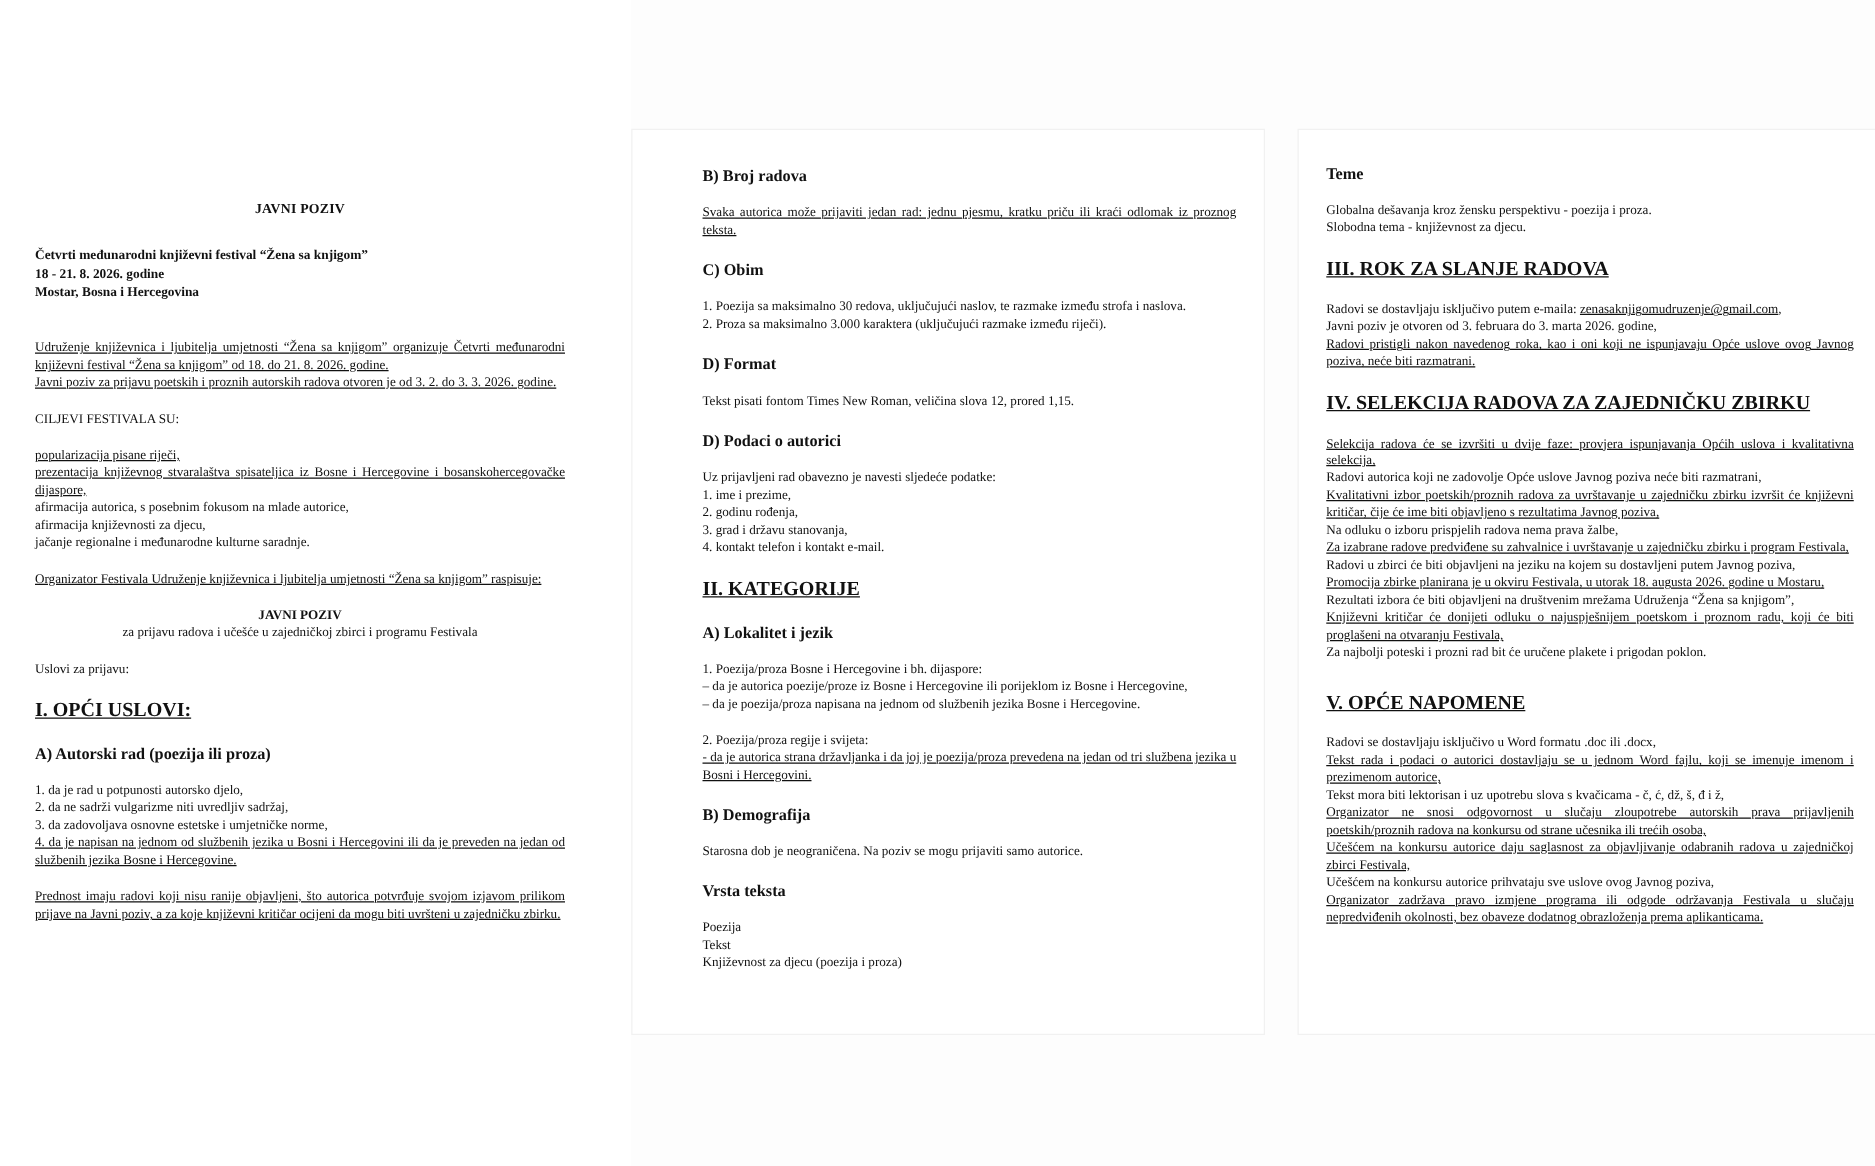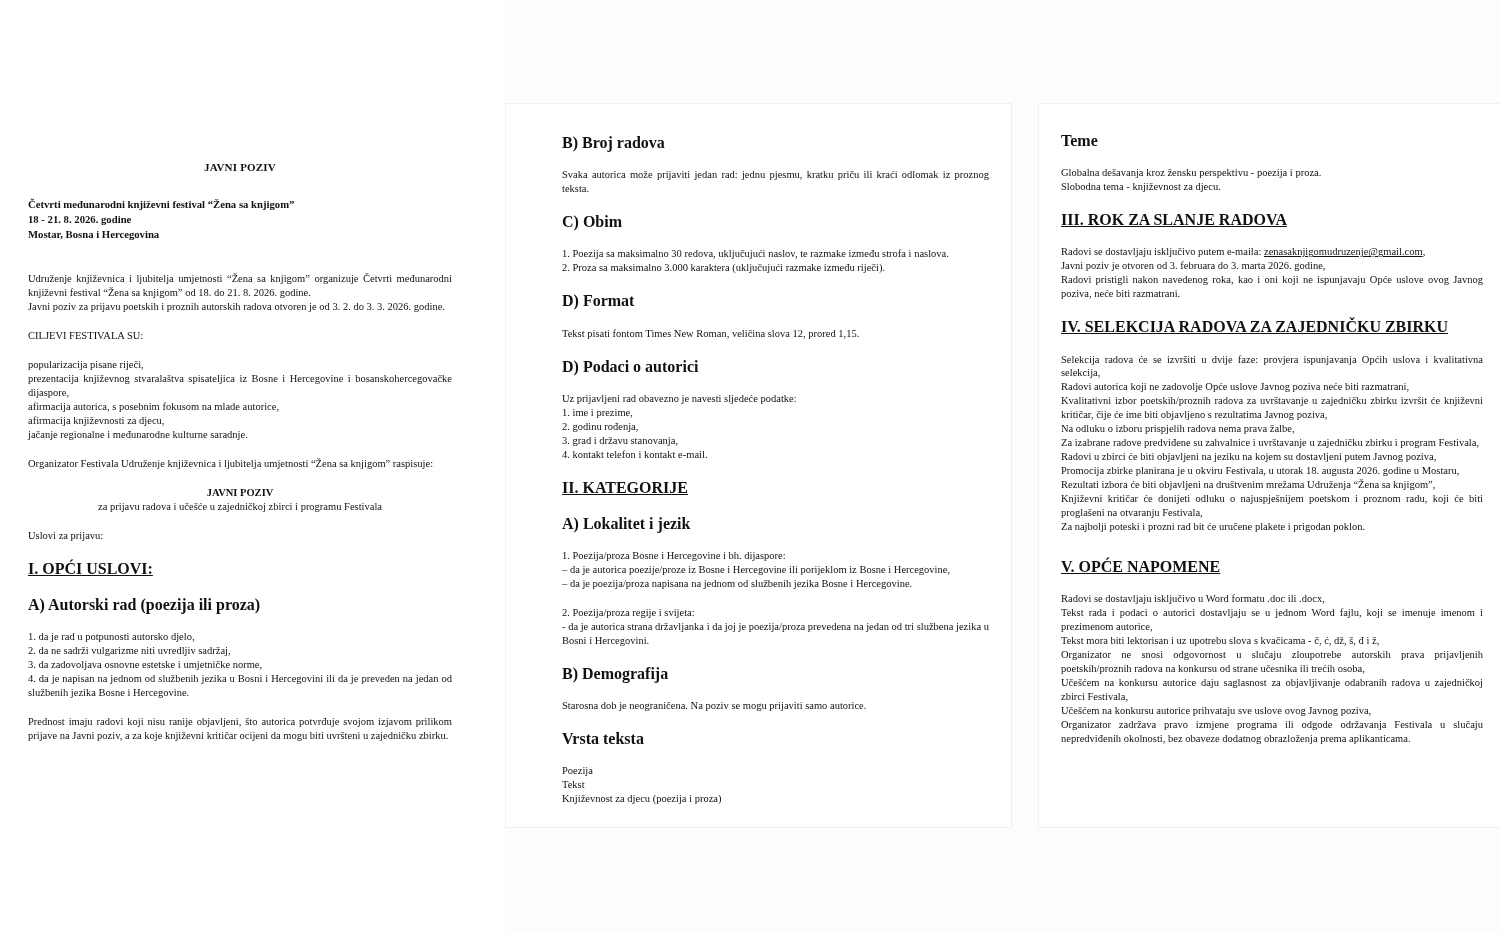--- a/index.html
+++ b/index.html
@@ -50,21 +50,21 @@
     position: absolute;
     font-size: 10.5px;
     line-height: 1.33;
   }
   .p1body { left: 68px; top: 160px; width: 424px; }
   .p2body { left: 56px;  top: 28px;  width: 427px; }
   .p3body { left: 22px;  top: 26px;  width: 422px; }
 
   
   .center  { text-align: center; }
-  .just    { text-align: justify; text-justify: inter-word; }
+  .just    { text-align: justify; text-justify: inter-word; text-decoration: underline; }
   .b       { font-weight: bold; }
 
   p.block {
     margin: 0 0 0 0;
     padding: 0;
   }
   .gap-md { height: 15px; }
   .gap-lg { height: 22px; }
   .gap-xl { height: 30px; }
 
@@ -75,21 +75,21 @@
     text-align: center;
   }
   .title-sub {
     font-weight: bold;
     font-size: 10.7px;
     text-align: left;
     line-height: 1.42;
   }
   .heading {
     font-weight: bold;
-    font-size: 16px;
+    font-size: 13px;
   }
   .heading-u {
     font-weight: bold;
     font-size: 16px;
     text-decoration: underline;
   }
   .mail { text-decoration: underline; }
 </style>
 </head>
 <body>

